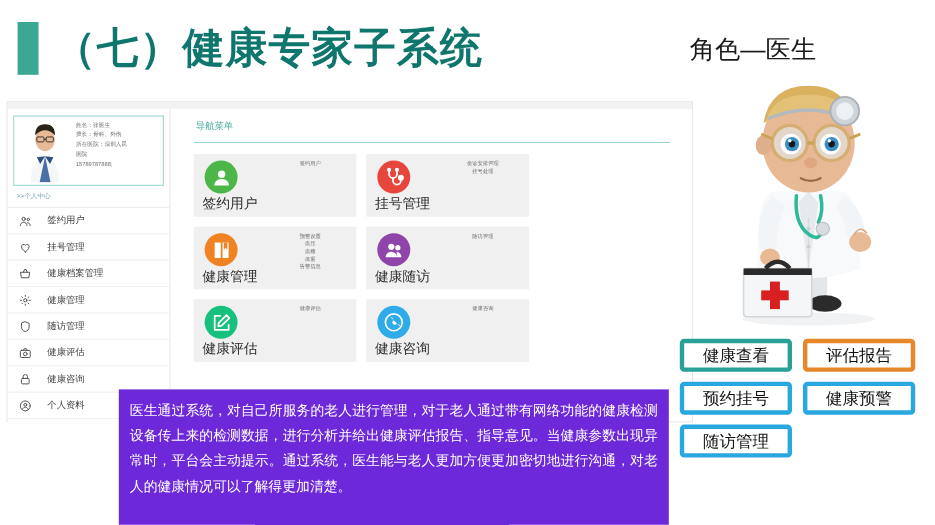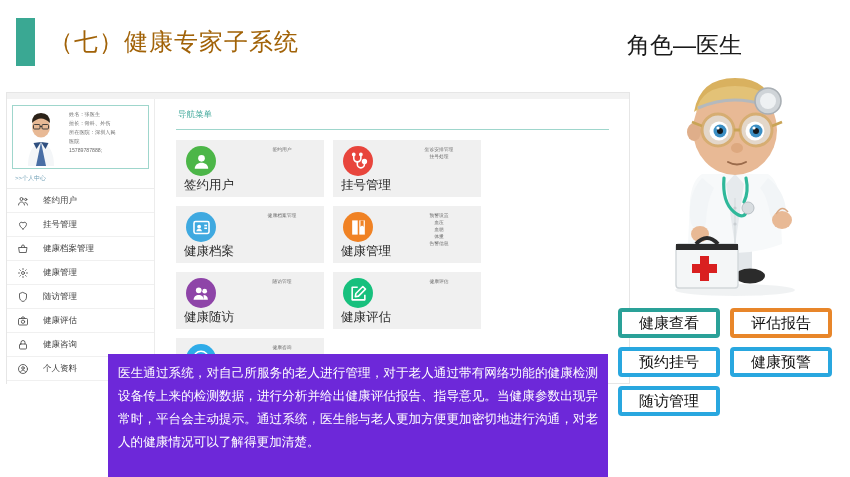--- a/index.html
+++ b/index.html
@@ -5,21 +5,21 @@
   html,body{margin:0;padding:0;}
   body{
     width:850px;height:477px;overflow:hidden;
     background:#ffffff;
     font-family:"Liberation Sans","DejaVu Sans",sans-serif;
     position:relative;
   }
   
   #slide-title{position:absolute;left:16px;top:18px;display:flex;align-items:center;}
   #title-bar{width:19px;height:48px;background:#3aa893;margin-right:14px;}
-  #title-text{font-size:24px;color:#a16207;letter-spacing:1px;white-space:nowrap;font-weight:400;}
+  #title-text{font-size:38px;color:#0f766e;letter-spacing:1px;white-space:nowrap;font-weight:700;}
   
   #role-label{position:absolute;left:627px;top:30px;font-size:23px;color:#1a1a1a;white-space:nowrap;}
   
   #app-window{position:absolute;left:6px;top:92px;width:624px;height:292px;background:#ffffff;border:1px solid #e6e6e6;box-sizing:border-box;}
   #app-topstrip{position:absolute;left:0;top:0;width:100%;height:6px;background:#f2f2f2;}
   
   #sidebar{position:absolute;left:0;top:6px;width:148px;height:286px;background:#fff;border-right:1px solid #ececec;box-sizing:border-box;}
   #profile-card{margin:6px 5px 0 5px;border:1px solid #9fd6cc;height:64px;position:relative;box-sizing:border-box;background:#fff;}
   #profile-photo{position:absolute;left:5px;top:4px;width:46px;height:56px;overflow:hidden;}
   #profile-info{position:absolute;left:56px;top:4px;right:3px;}
@@ -198,35 +198,20 @@
               <circle cx="19.5" cy="12" r="2.4" fill="#fff"></circle>
             </svg>
           </div>
           <div class="tile-sub">
             <div>坐诊安排管理</div>
             <div>挂号处理</div>
           </div>
           <div class="tile-title">挂号管理</div>
         </div>
         <div class="tile">
-          <div class="tile-icon" style="background: rgb(63, 169, 224);">
-            <svg width="19" height="19" viewBox="0 0 24 24" fill="none" stroke="#fff" stroke-width="2">
-              <rect x="2.5" y="4.5" width="19" height="15" rx="2"></rect>
-              <circle cx="9" cy="11" r="2.4" fill="#fff" stroke="none"></circle>
-              <path d="M5.4 16.6c.6-1.9 2-2.9 3.6-2.9s3 1 3.6 2.9" fill="#fff" stroke="none"></path>
-              <line x1="15.5" y1="9.5" x2="19" y2="9.5"></line>
-              <line x1="15.5" y1="13" x2="19" y2="13"></line>
-            </svg>
-          </div>
-          <div class="tile-sub">
-            <div>健康档案管理</div>
-          </div>
-          <div class="tile-title">健康档案</div>
-        </div>
-        <div class="tile">
           <div class="tile-icon" style="background: rgb(240, 130, 36);">
             <svg width="19" height="19" viewBox="0 0 24 24" fill="#fff">
               <path d="M4 3h7v18H4z"></path>
               <path d="M13 3h7v18h-7z"></path>
               <path d="M14.5 3h4v8l-2-1.6-2 1.6z" fill="#f08224"></path>
             </svg>
           </div>
           <div class="tile-sub">
             <div>预警设置</div>
             <div>血压</div>

